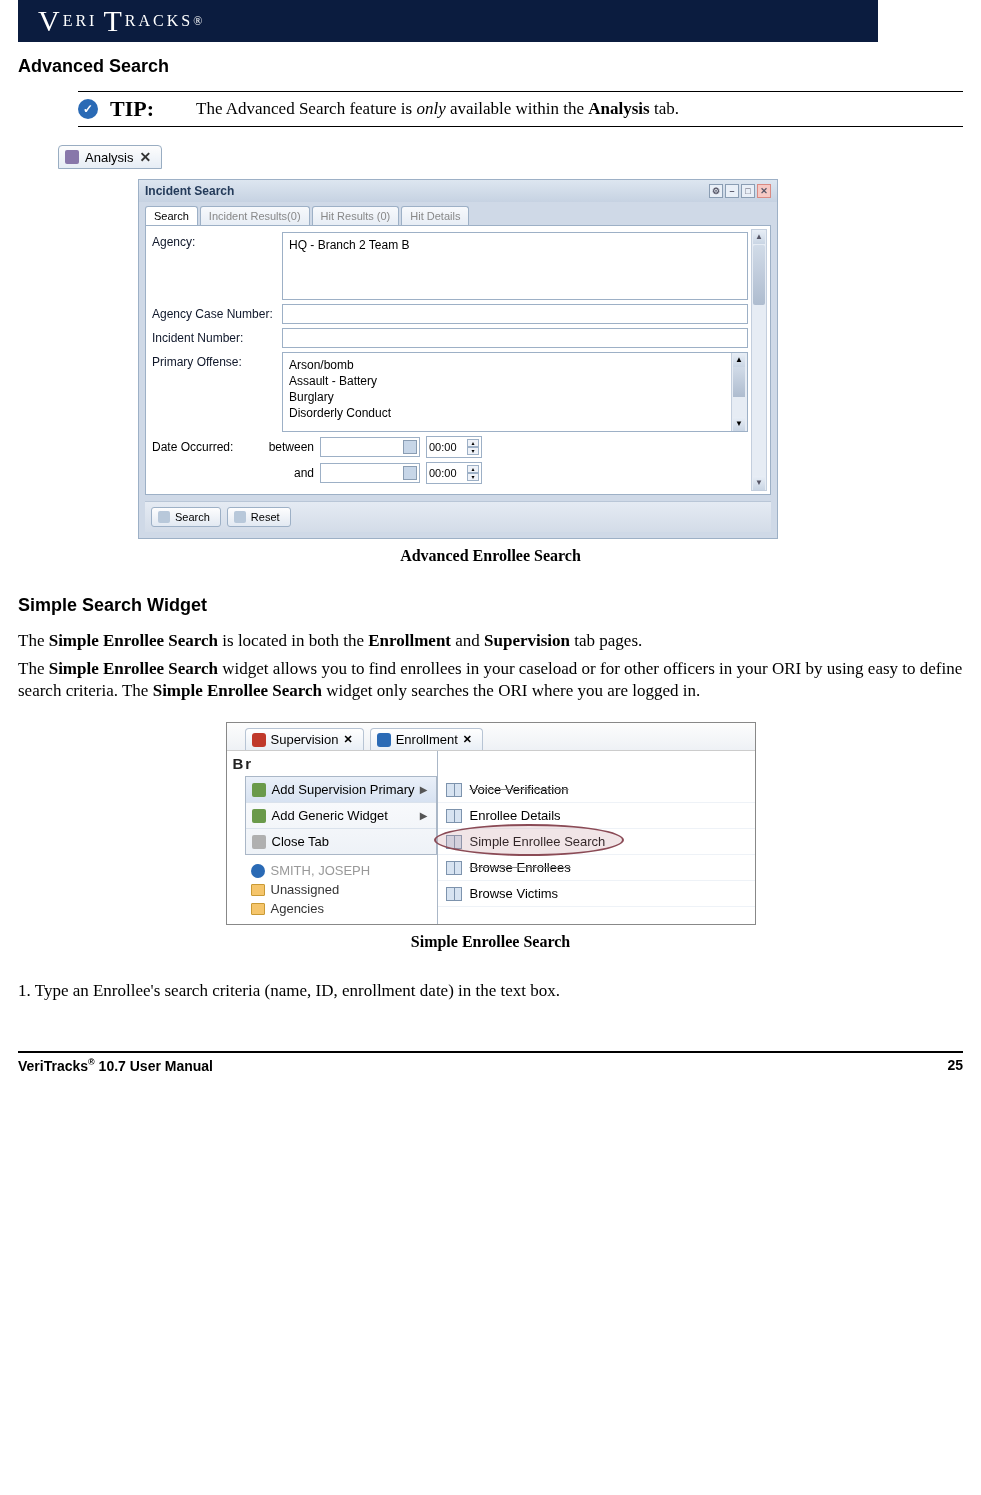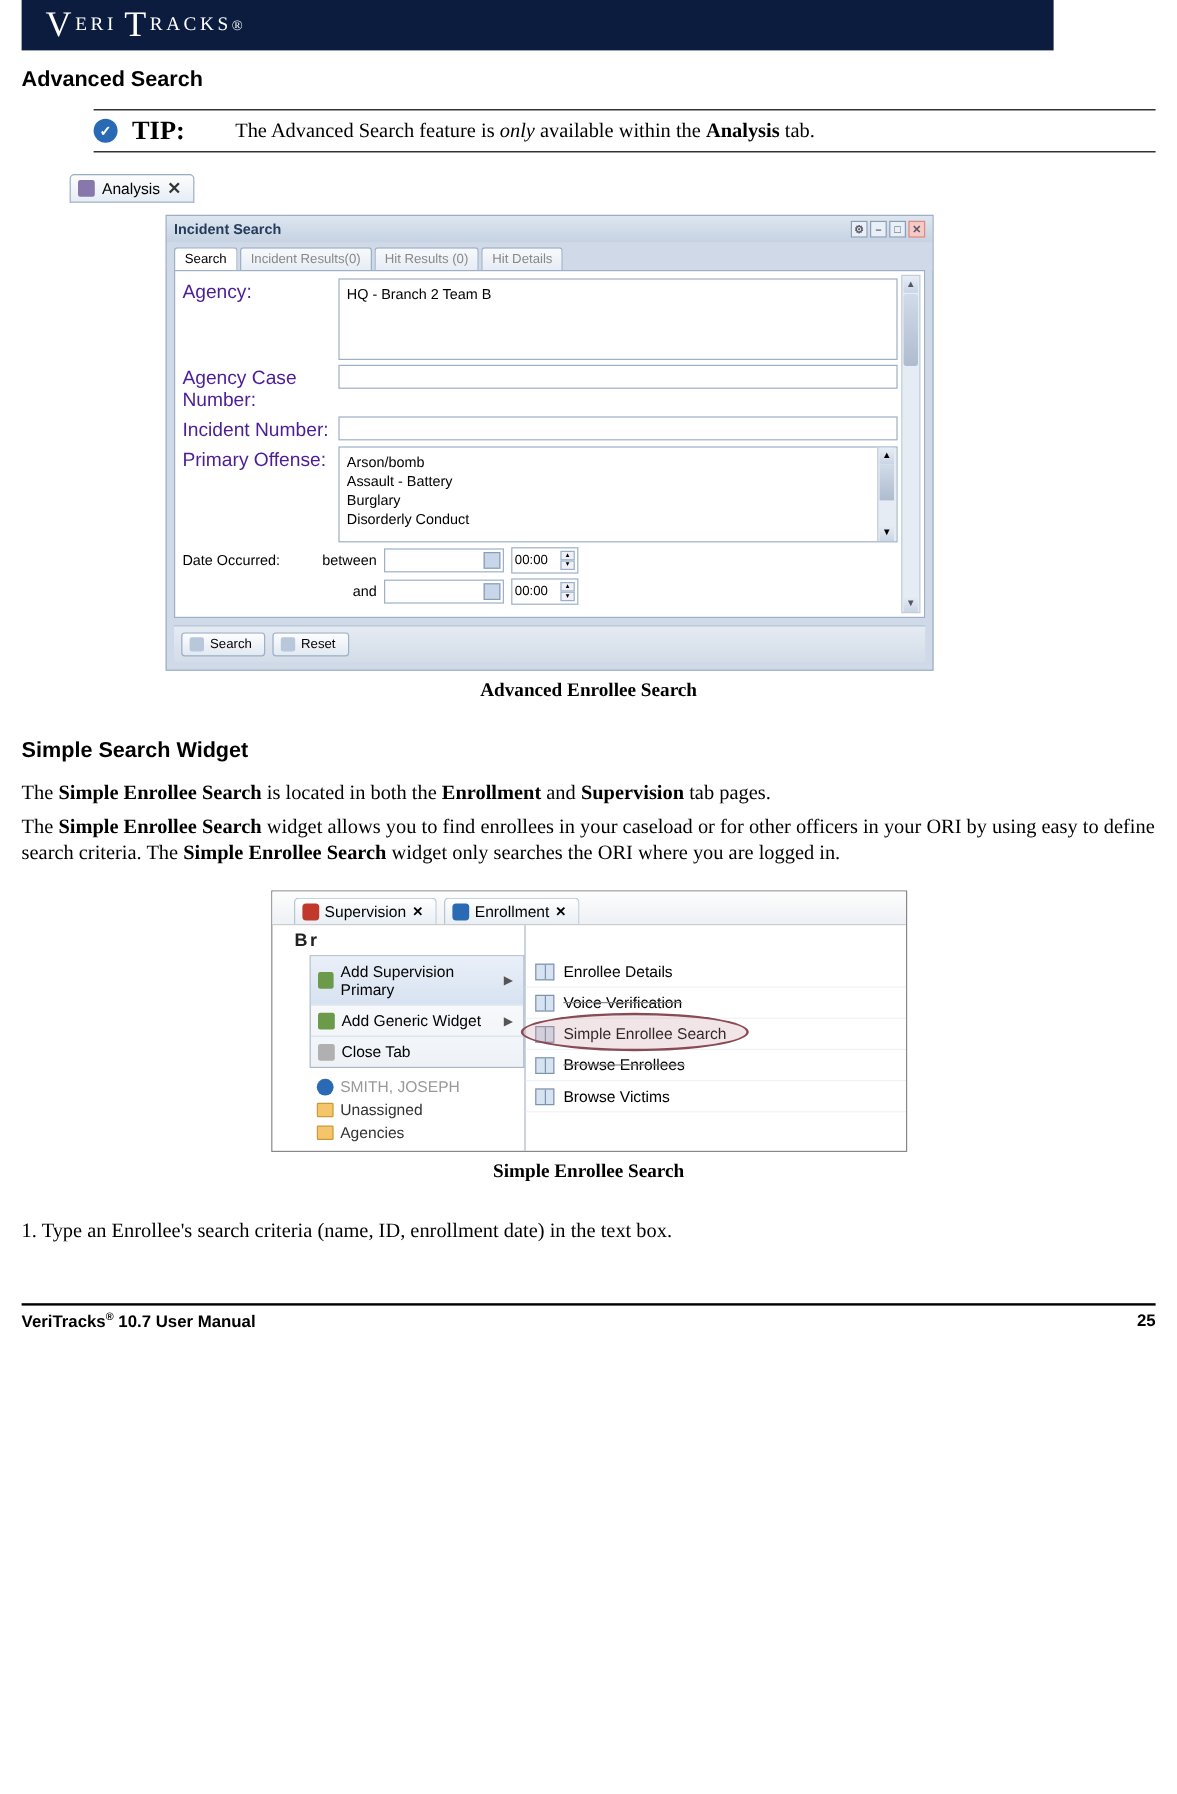--- a/index.html
+++ b/index.html
@@ -103,21 +103,21 @@
   .tab-strip .tab.active { color:#000; background:#fff; font-weight:normal;}
   .form-area {
     background:#fff; border:1px solid #9db0c6;
     margin:0 6px 6px 6px; padding:6px 22px 6px 6px;
     position:relative;
   }
   .scroll-track { position:absolute; right:3px; top:3px; bottom:3px; width:16px; background:#e6ecf4; border:1px solid #c3cedd;}
   .scroll-thumb { position:absolute; left:1px; width:12px; background:linear-gradient(#d1dbe8,#aebccf); border-radius:2px;}
   .scroll-btn { position:absolute; left:1px; width:12px; height:14px; background:linear-gradient(#e8eef6,#c9d5e4); font-size:8px; text-align:center; line-height:14px; color:#556;}
   .form-row { display:flex; align-items:flex-start; margin-bottom:4px; }
-  .form-row label { width:130px; padding-top:3px; color:#4c1d95; font-size:16px;}
+  .form-row label { width:130px; padding-top:3px; color:#0f172a; font-size:12px;}
   .form-row .input, .listbox {
     flex:1; border:1px solid #9db0c6; background:#fff; font-size:12px;
   }
   .form-row .input { height:20px; padding:2px 4px;}
   .listbox { height:68px; padding:4px; overflow:hidden; position:relative;}
   .listbox.short { height:80px;}
   .listbox .row { padding:1px 2px;}
   .mini-scroll { position:absolute; right:0; top:0; bottom:0; width:16px; border-left:1px solid #c3cedd; background:#e6ecf4;}
   .mini-scroll .sb { position:absolute; left:1px; width:12px; height:14px; background:linear-gradient(#e8eef6,#c9d5e4); font-size:8px; text-align:center; line-height:14px;}
   .mini-scroll .thumb { position:absolute; left:1px; width:12px; top:14px; height:30px; background:linear-gradient(#d1dbe8,#aebccf);}
@@ -152,21 +152,21 @@
     border:1px solid #888;
     font-family: Arial, sans-serif; font-size:13px;
     background:#fff;
   }
   .mf-tabs { display:flex; gap:6px; padding:5px 6px 0 18px; border-bottom:1px solid #ccc; background:linear-gradient(#fdfdfd,#eef1f5);}
   .mf-tab { display:flex; align-items:center; gap:5px; border:1px solid #b7c4d4; border-bottom:none; border-radius:4px 4px 0 0; padding:3px 10px 3px 6px; background:linear-gradient(#fff,#e9eff6);}
   .mf-tab .ic { width:14px;height:14px; border-radius:3px;}
   .ic-sup { background:#c0392b;}
   .ic-enr { background:#2a6ab5;}
   .mf-body { display:flex; }
-  .mf-left { width:210px;padding-left:13px; }
+  .mf-left { width:210px; }
   .mf-br { padding:4px 6px; font-weight:bold; letter-spacing:2px; font-size:15px; color:#222;}
   .mf-menu { border:1px solid #aab7c7; margin:0 0 4px 18px; background:linear-gradient(#fdfdfe,#eef2f7);}
   .mf-menu .mi { display:flex; align-items:center; justify-content:space-between; padding:5px 8px 5px 6px; border-bottom:1px solid #dae2ec;}
   .mf-menu .mi.hl { background:linear-gradient(#eaf0f9,#d7e2f1);}
   .mf-menu .mi:last-child{border-bottom:none;}
   .mf-menu .mi .lab { display:flex; align-items:center; gap:6px;}
   .mf-menu .arrow { font-size:10px; color:#555;}
   .mf-tree { padding:2px 6px 6px 24px;}
   .mf-tree .ti { display:flex; align-items:center; gap:6px; padding:2px 0; color:#333;}
   .ti .fold { width:14px;height:12px; background:#f5c56b; border:1px solid #c99a35; border-radius:1px;}
@@ -385,27 +385,27 @@
             <span>Unassigned</span>
           </div>
         <div class="ti">
             <span class="fold"></span>
             <span>Agencies</span>
           </div>
       </div>
     </div>
     <div class="mf-right">
       <div class="mf-sub">
+        <div class="si strike">
+            <span class="sic"></span>
+            <span>Voice Verification</span>
+          </div>
         <div class="si">
             <span class="sic"></span>
             <span>Enrollee Details</span>
-          </div>
-        <div class="si strike">
-            <span class="sic"></span>
-            <span>Voice Verification</span>
           </div>
         <div class="si callout">
           <span class="sic"></span>
           <span>Simple Enrollee Search</span>
           <span class="oval"></span>
         </div>
         <div class="si strike">
             <span class="sic"></span>
             <span>Browse Enrollees</span>
           </div>

